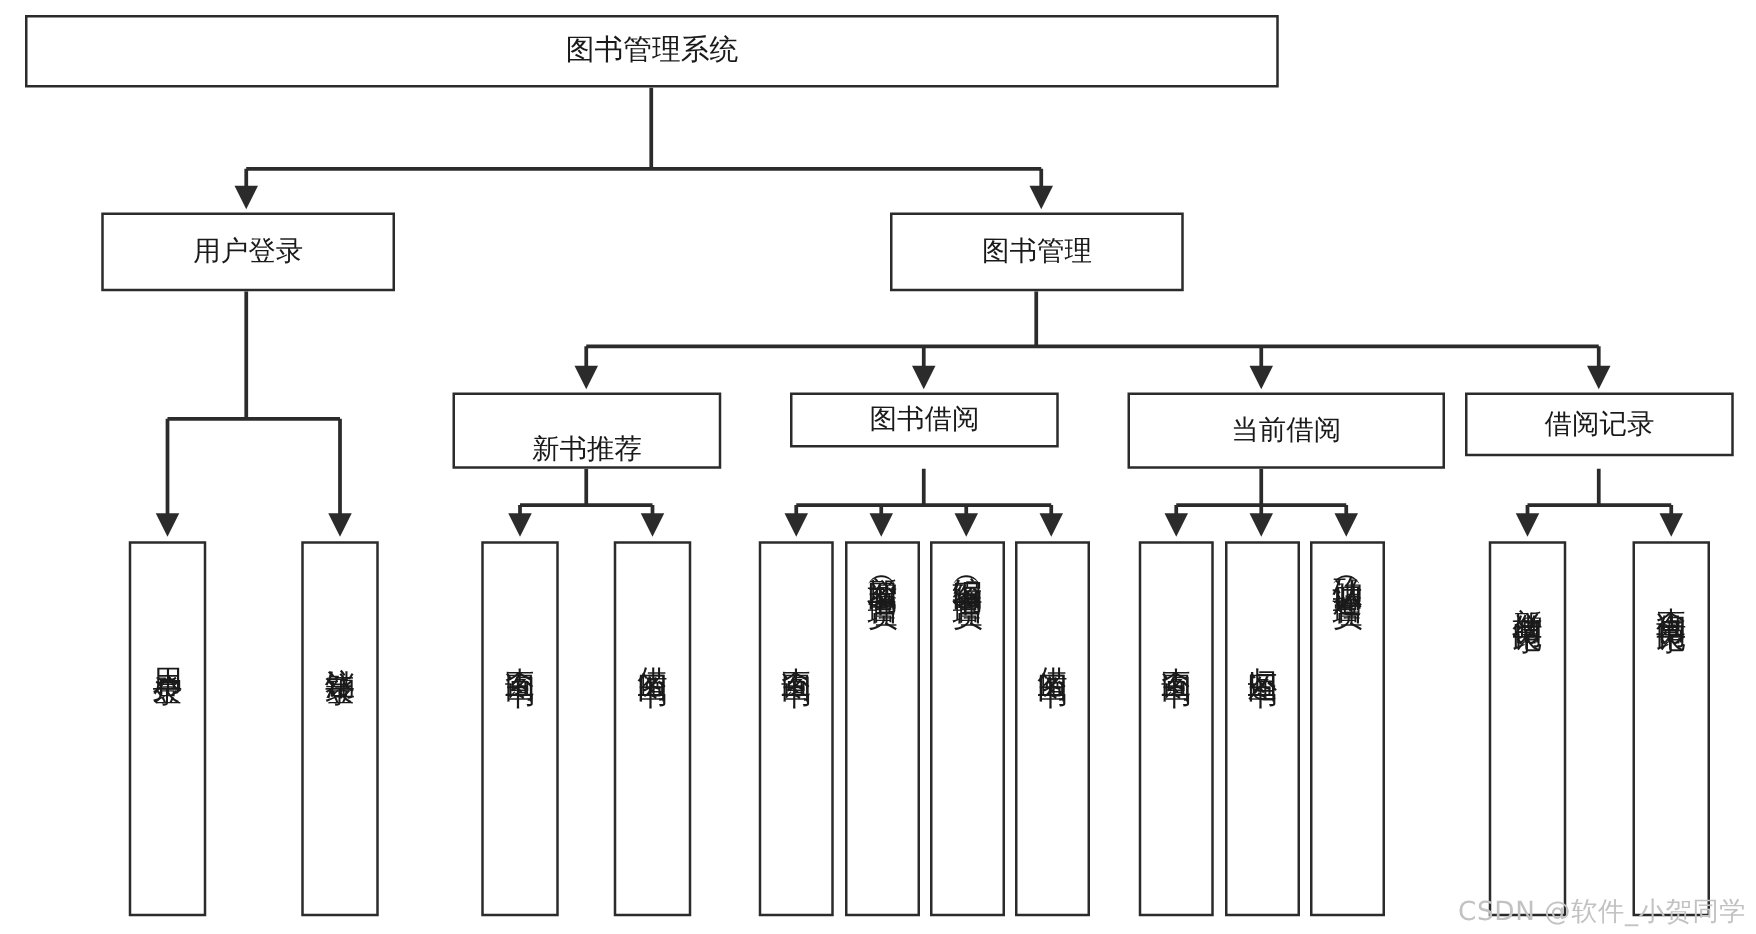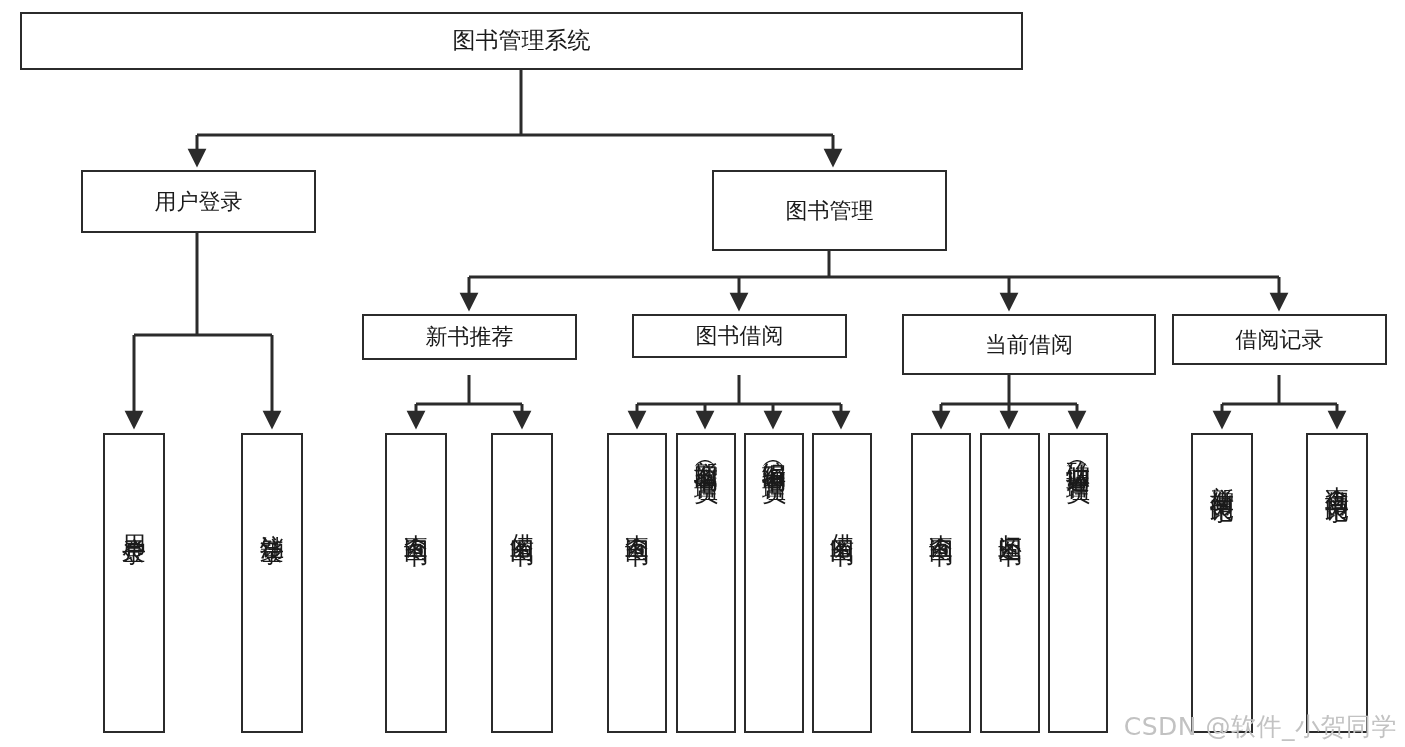--- a/index.html
+++ b/index.html
@@ -60,21 +60,21 @@
     white-space: normal;
     line-height: 1;
   }
   .v-node.tall .node-label {
     font-size: 24px;
   }
   #watermark {
     position: absolute;
     right: 8px;
     bottom: 4px;
-    font-size: 25px;
+    font-size: 21px;
     color: #c2c2c2;
     letter-spacing: 0.5px;
     z-index: 5;
     user-select: none;
     white-space: nowrap;
   }
 </style>
 </head>
 <body>
 
@@ -130,25 +130,25 @@
     </g>
   </svg>
 
   <div class="node root h-node" style="left:20px; top:12px; width:1003px; height:58px;">
     <span class="node-label">图书管理系统</span>
   </div>
 
   <div class="node h-node" style="left:81px; top:170px; width:235px; height:63px;">
     <span class="node-label">用户登录</span>
   </div>
-  <div class="node h-node" style="left:712px; top:170px; width:235px; height:81px;align-items:center;">
+  <div class="node h-node" style="left:712px; top:170px; width:235px; height:63px;align-items:center;">
     <span class="node-label">图书管理</span>
   </div>
 
-  <div class="node h-node" style="left:362px; top:314px; width:215px; height:46px;">
+  <div class="node h-node" style="left:362px; top:314px; width:215px; height:61px;align-items:flex-end;">
     <span class="node-label">新书推荐</span>
   </div>
   <div class="node h-node" style="left:632px; top:314px; width:215px; height:44px;">
     <span class="node-label">图书借阅</span>
   </div>
   <div class="node h-node" style="left:902px; top:314px; width:254px; height:61px;">
     <span class="node-label">当前借阅</span>
   </div>
   <div class="node h-node" style="left:1172px; top:314px; width:215px; height:51px;">
     <span class="node-label">借阅记录</span>

